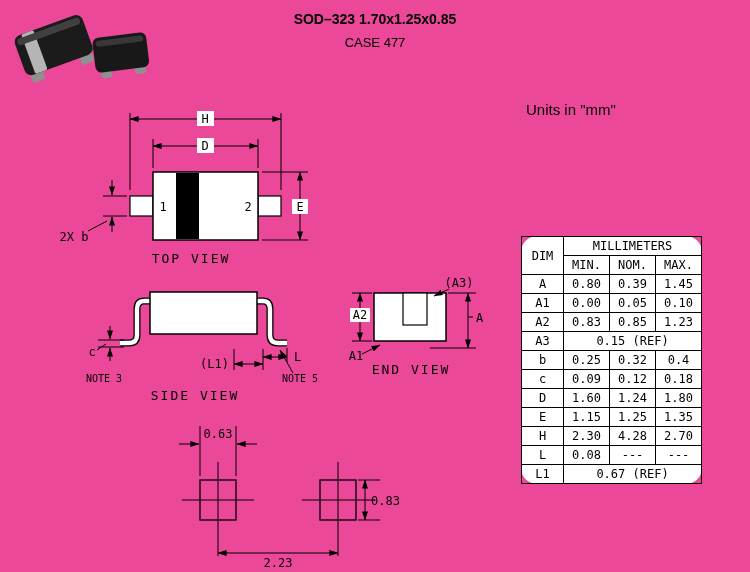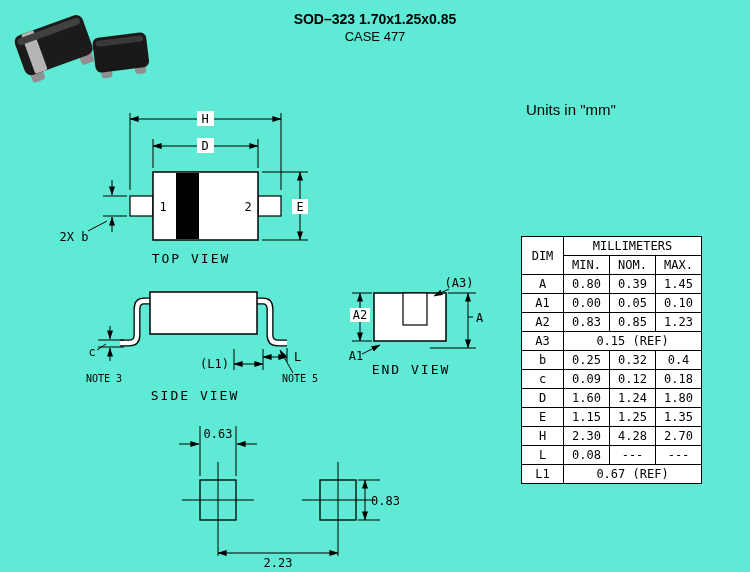--- a/index.html
+++ b/index.html
@@ -1,33 +1,33 @@
 <!DOCTYPE html>
 <html><head>
 <meta charset="utf-8">
 <style>
   * { margin:0; padding:0; box-sizing:border-box; }
   html,body { background:#fff; }
   body { width:750px; height:572px; font-family:"Liberation Sans",sans-serif; color:#000; }
-  .page { position:relative; width:750px; height:572px; background:#5eead4; overflow:hidden; }
+  .page { position:relative; width:750px; height:572px; background:#ec4899; overflow:hidden; }
 
   .titleblock { position:absolute; left:0; right:0; top:11px; text-align:center; }
   .titleblock .t1 { font-weight:bold; font-size:14px; }
-  .titleblock .t2 { font-size:13px; margin-top:2px; }
+  .titleblock .t2 { font-size:13px; margin-top:8px; }
 
   .units { position:absolute; left:526px; top:101px; font-size:15px; }
 
   svg.drawing { position:absolute; left:0; top:0; }
   svg text { font-family:"DejaVu Sans Mono","Liberation Mono",monospace; }
   .dimtxt { font-size:12px; fill:#000; stroke:none; }
   .viewlbl { font-size:13px; letter-spacing:2px; }
   .notetxt { font-size:10px; }
 
   .dim-table { position:absolute; left:521px; top:236px; border-collapse:collapse; background:#fff;
-               font-family:"DejaVu Sans Mono","Liberation Mono",monospace; font-size:12px; }
+               font-family:"DejaVu Sans Mono","Liberation Mono",monospace; font-size:12px;border-radius:16px; }
   .dim-table th, .dim-table td { border:1px solid #000; font-weight:normal; text-align:center;
                padding:0 4px; height:19px; white-space:nowrap; }
   .c-dim { width:42px; } .c-val { width:46px; }
 </style>
 </head>
 <body>
 
 <div class="page">
 
   <div class="titleblock">

